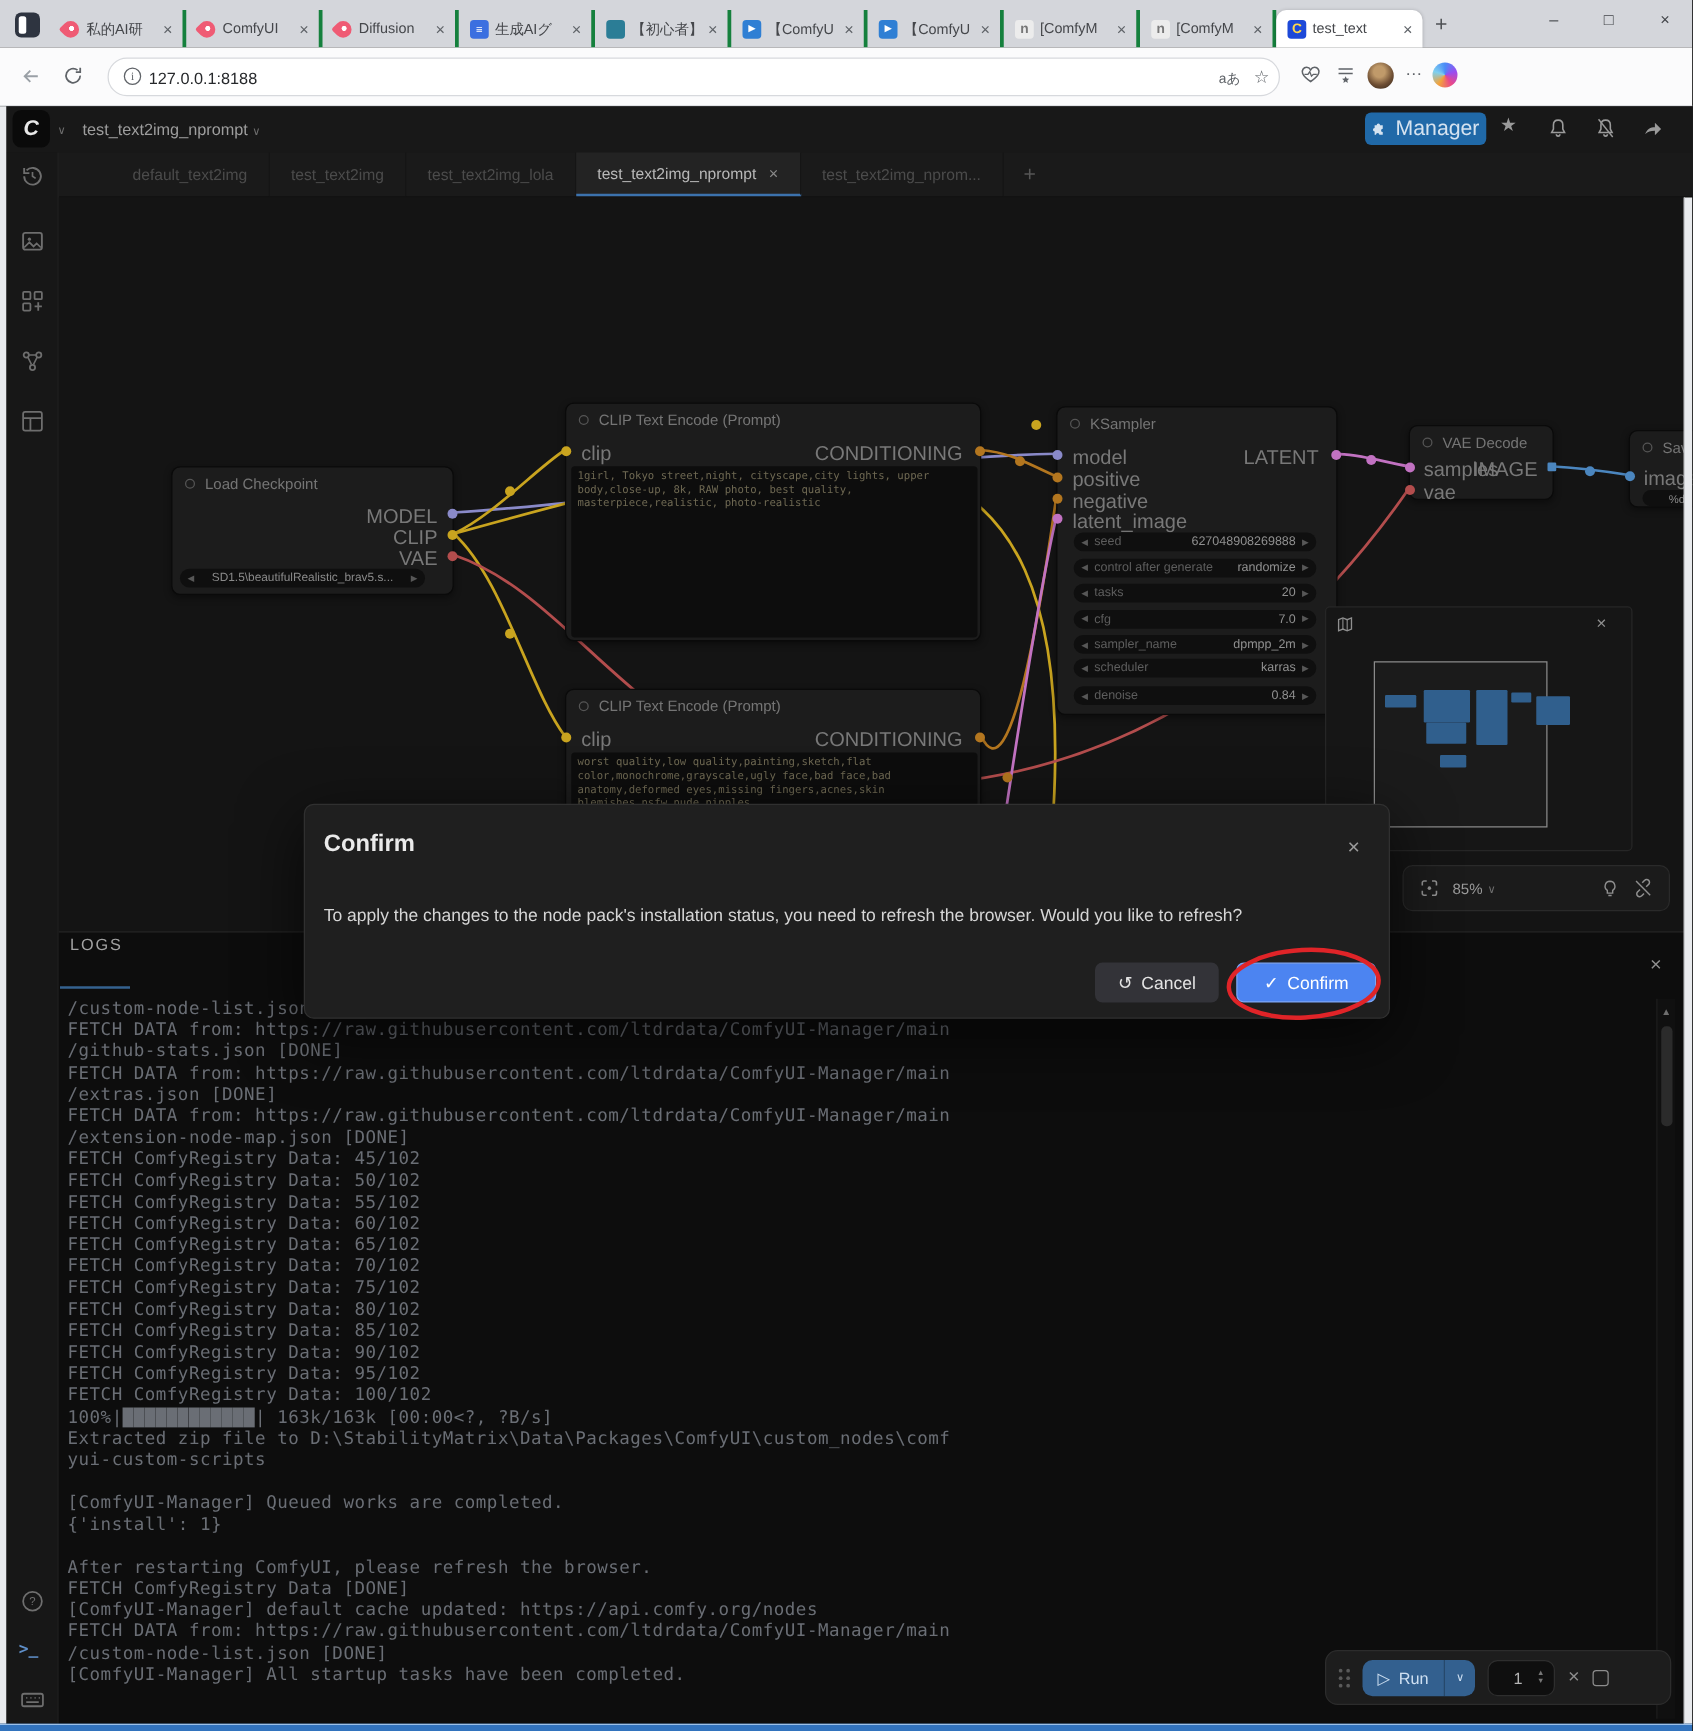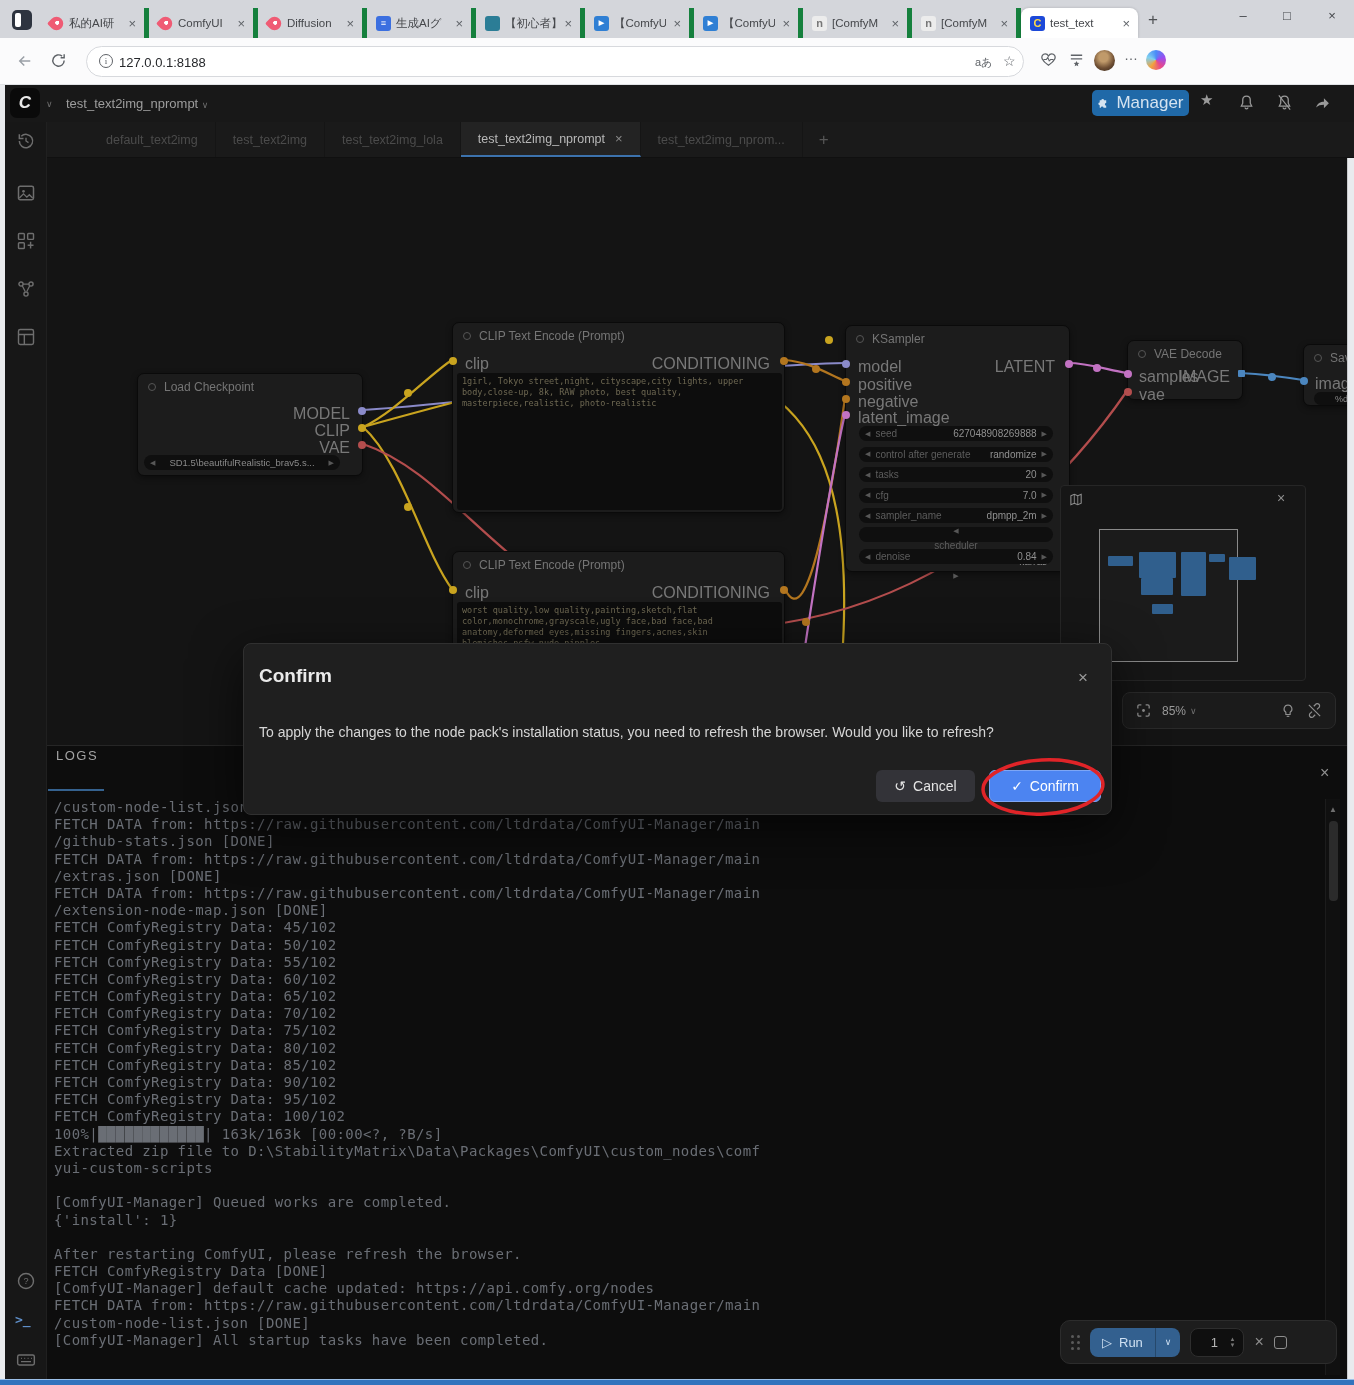--- a/index.html
+++ b/index.html
@@ -6,21 +6,21 @@
   *{box-sizing:border-box;}
   #screen{position:relative;width:1354px;height:1385px;overflow:hidden;background:#141414;
           font-family:"Liberation Sans",sans-serif;-webkit-font-smoothing:antialiased;}
   .abs{position:absolute;}
   
   .tabbar{position:absolute;left:0;top:0;width:1354px;height:38px;background:#d4d6db;display:flex;align-items:flex-end;}
   .ws-icon{position:absolute;left:12px;top:10px;width:20px;height:20px;background:#2e3440;border-radius:5px;}
   .ws-icon::after{content:"";position:absolute;left:3px;top:3px;width:6px;height:14px;background:#fff;border-radius:2px;}
   .btabs{position:absolute;left:40px;top:0;height:38px;display:flex;}
   .btab{width:109px;height:30px;margin-top:8px;display:flex;align-items:center;gap:5px;padding:0 6px 0 9px;
-        border-right:5px solid #15803d;font-size:11.5px;color:#45474b;}
+        border-right:3px solid #15803d;font-size:11.5px;color:#45474b;}
   .btab .btitle{flex:1;overflow:hidden;white-space:nowrap;}
   .btab .bclose{color:#5f6368;font-size:13px;padding:0 2px;}
   .btab.active{width:117px;background:#fff;border-radius:8px 8px 0 0;border-right:none;box-shadow:0 0 3px rgba(0,0,0,.18);}
   .fav{width:15px;height:15px;flex:0 0 15px;border-radius:3px;display:flex;align-items:center;justify-content:center;
        font-size:9px;color:#fff;font-weight:bold;}
   .fav.pin{background:radial-gradient(circle at 50% 42%,#fff 2px,#ef5b74 2.5px);border-radius:50% 50% 50% 2px;transform:rotate(45deg) scale(.9);}
   .fav.bluedoc{background:#3b6fe0;}
   .fav.teal{background:#2b7d96;}
   .fav.bluevid{background:#2f7fd4;font-size:7px;}
   .fav.note{background:#ececec;color:#777;font-size:11px;}
@@ -416,21 +416,21 @@
           <span class="wl">cfg</span>
           <span class="wv">7.0</span>
           <span class="arr">▶</span>
         </div>
         <div class="pill" style="top: 182px;">
           <span class="arr">◀</span>
           <span class="wl">sampler_name</span>
           <span class="wv">dpmpp_2m</span>
           <span class="arr">▶</span>
         </div>
-        <div class="pill" style="top: 201px; flex-direction: column;">
+        <div class="pill" style="top: 201px;">
           <span class="arr">◀</span>
           <span class="wl">scheduler</span>
           <span class="wv">karras</span>
           <span class="arr">▶</span>
         </div>
         <div class="pill" style="top: 223px;">
           <span class="arr">◀</span>
           <span class="wl">denoise</span>
           <span class="wv">0.84</span>
           <span class="arr">▶</span>

